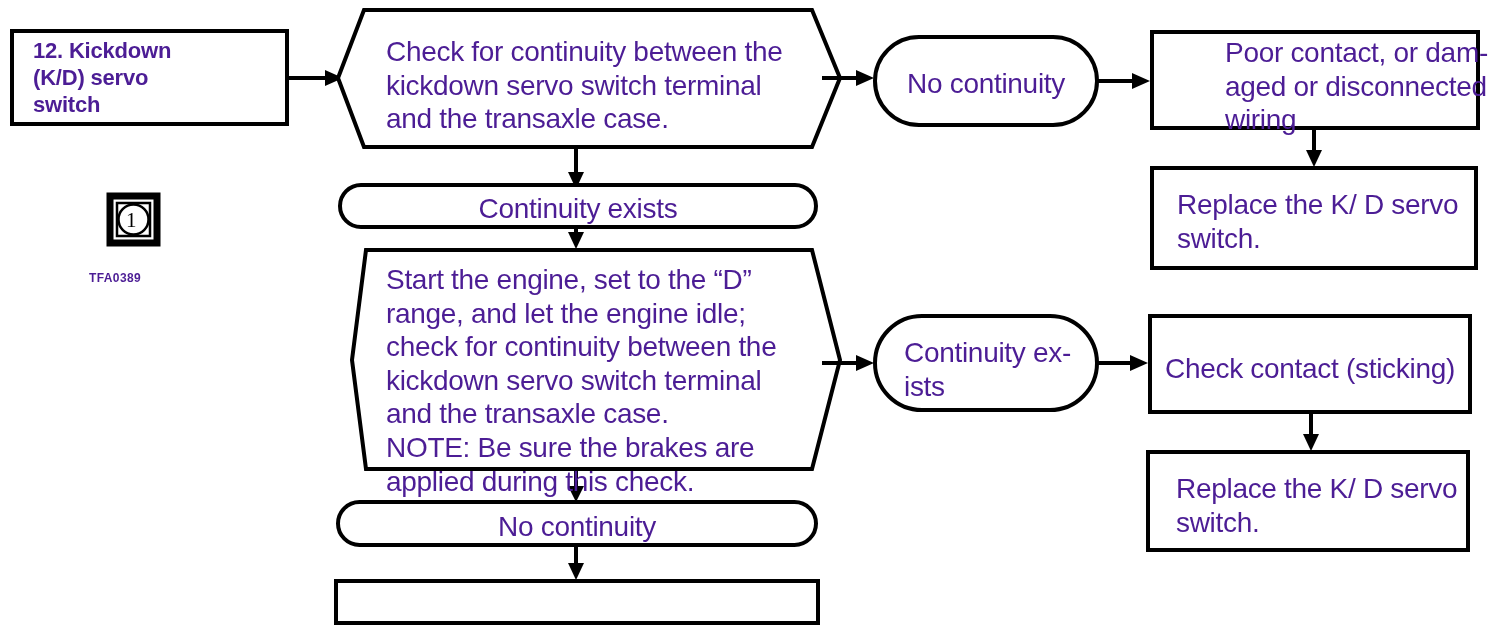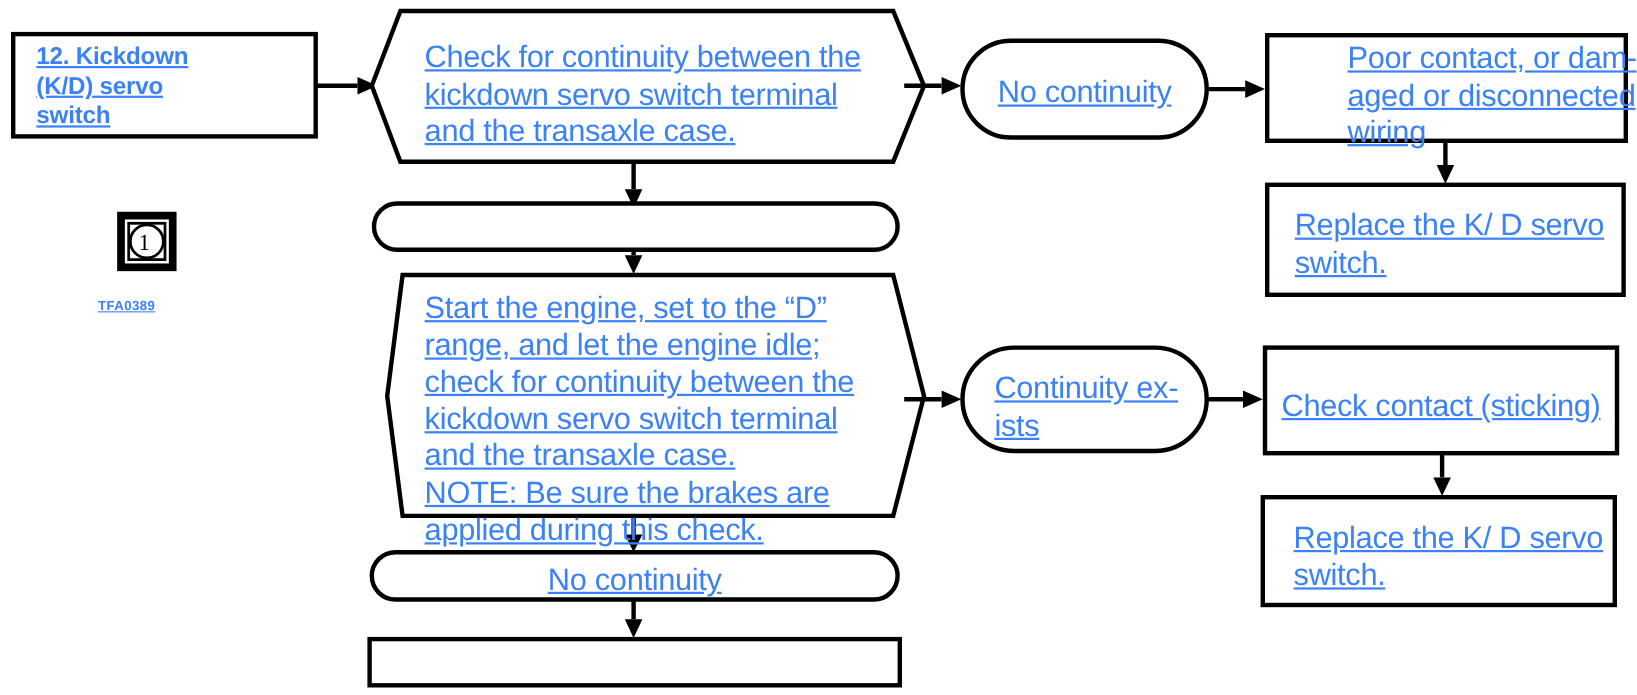--- a/index.html
+++ b/index.html
@@ -51,25 +51,24 @@
     stroke-width: 2.5;
   }
   .icon-circle {
     fill: none;
     stroke: #000000;
     stroke-width: 2.5;
   }
   
   .txt {
     position: absolute;
-    color: #3b82f6;
+    color: #4c1d95;
     font-family: "Liberation Sans", sans-serif;
     white-space: pre-line;
     line-height: 1.16;
-    text-decoration: underline;
   }
   .title-txt {
     font-weight: bold;
     font-size: 22px;
     line-height: 1.22;
     letter-spacing: -0.2px;
   }
   .body-txt {
     font-size: 28px;
     line-height: 1.2;
@@ -176,20 +175,21 @@
 
   <div class="txt body-txt-c" style="left:875px; top:67px; width:222px;">No continuity</div>
 
   <div class="txt body-txt" style="left:1225px; top:36px; width:300px;">Poor contact, or dam-
 aged or disconnected
 wiring</div>
 
   <div class="txt body-txt" style="left:1177px; top:188px; width:300px;">Replace the K/ D servo
 switch.</div>
 
+  <div class="txt body-txt-c" style="left:340px; top:192px; width:476px;">Continuity exists</div>
 
   <div class="txt body-txt" style="left:386px; top:263px; width:440px;">Start the engine, set to the “D”
 range, and let the engine idle;
 check for continuity between the
 kickdown servo switch terminal
 and the transaxle case.
 NOTE: Be sure the brakes are
 applied during this check.</div>
 
   <div class="txt body-txt" style="left:904px; top:336px; width:200px;">Continuity ex-

